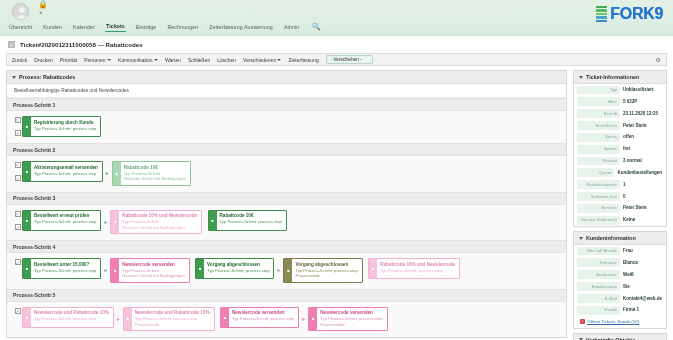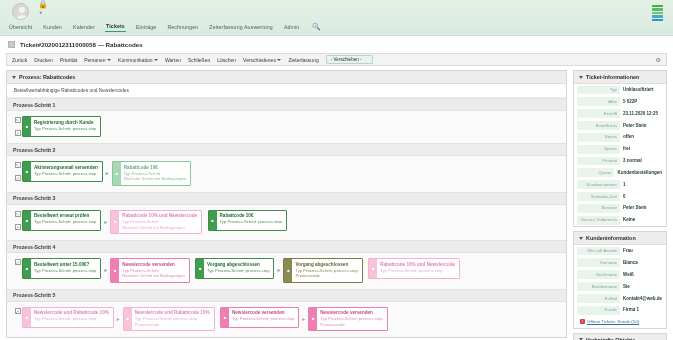--- a/index.html
+++ b/index.html
@@ -232,20 +232,21 @@
     </div>
 
     <div class="logo">
       <div class="logo-bars">
         <i style="background:#3fae56"></i>
         <i style="background:#57bb5f"></i>
         <i style="background:#74c26b"></i>
         <i style="background:#49a7c4"></i>
         <i style="background:#2f8fd6"></i>
       </div>
+      <div class="logo-text">FORK9</div>
     </div>
   </div>
 
   <div class="title-bar">
     <div class="title-box"></div>
     <div class="title-text">Ticket#2020012311000058 — Rabattcodes</div>
   </div>
 
   <div class="toolbar">
     <div class="tb-item">

